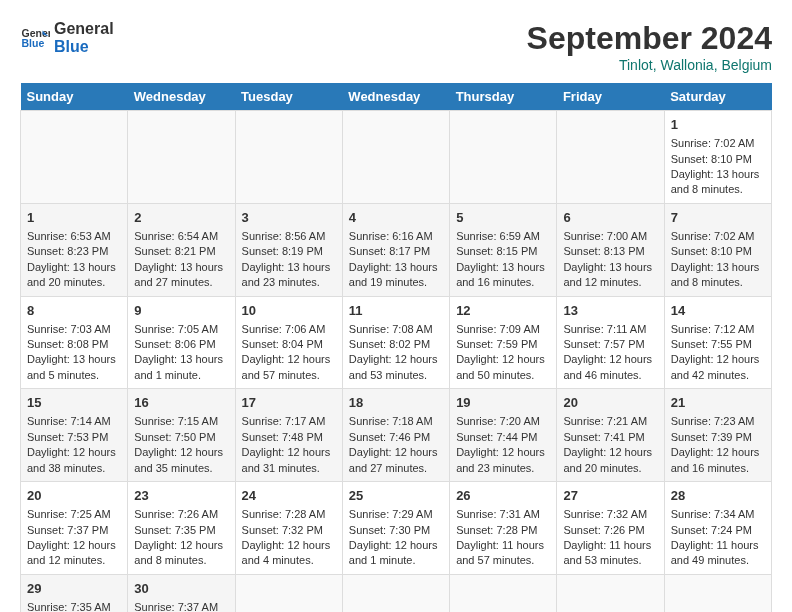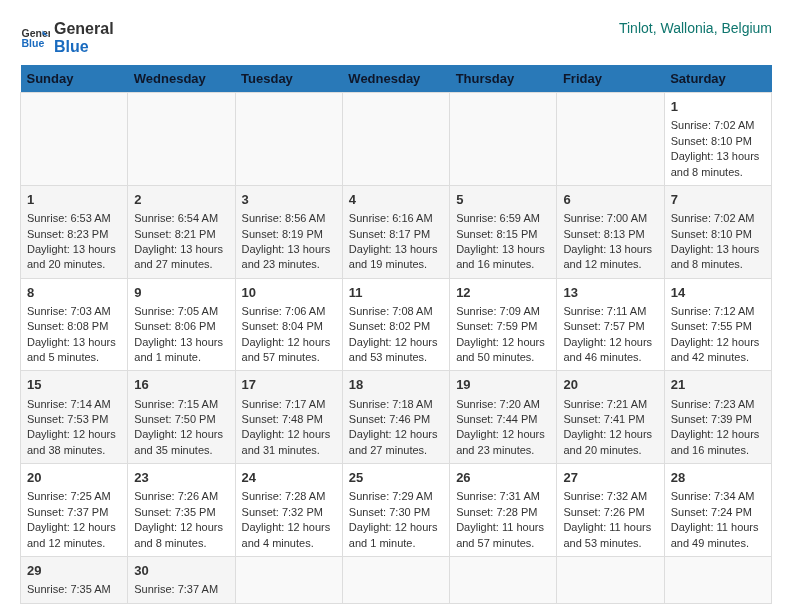--- a/index.html
+++ b/index.html
@@ -38,21 +38,21 @@
       font-weight: normal;
       color: #0f766e;
     }
     table {
       width: 100%;
       border-collapse: collapse;
       font-size: 11px;
     }
     th {
       background-color: #2979b8;
-      color: #0f172a;
+      color: #ffffff;
       text-align: left;
       padding: 6px 6px;
       font-size: 13px;
       font-weight: bold;
     }
     td {
       vertical-align: top;
       padding: 5px 6px;
       border: 1px solid #ddd;
       width: 107px;
@@ -86,20 +86,21 @@
       <text x="2" y="18" font-size="14" font-weight="bold" fill="#333">General</text>
       <text x="2" y="32" font-size="14" font-weight="bold" fill="#1a6bbf">Blue</text>
       <polygon points="30,10 38,18 30,15" fill="#1a6bbf"></polygon>
     </svg>
     <div>
       <div style="font-size:16px;font-weight:bold;color:#333;line-height:1.1;">General</div>
       <div style="font-size:16px;font-weight:bold;color:#1a6bbf;line-height:1.1;">Blue</div>
     </div>
   </div>
   <div class="title-block">
+    <h1>September 2024</h1>
     <h2>Tinlot, Wallonia, Belgium</h2>
   </div>
 </div>
 
 <table>
   <thead>
     <tr>
         <th>Sunday</th>
         <th>Wednesday</th>
         <th>Tuesday</th>

